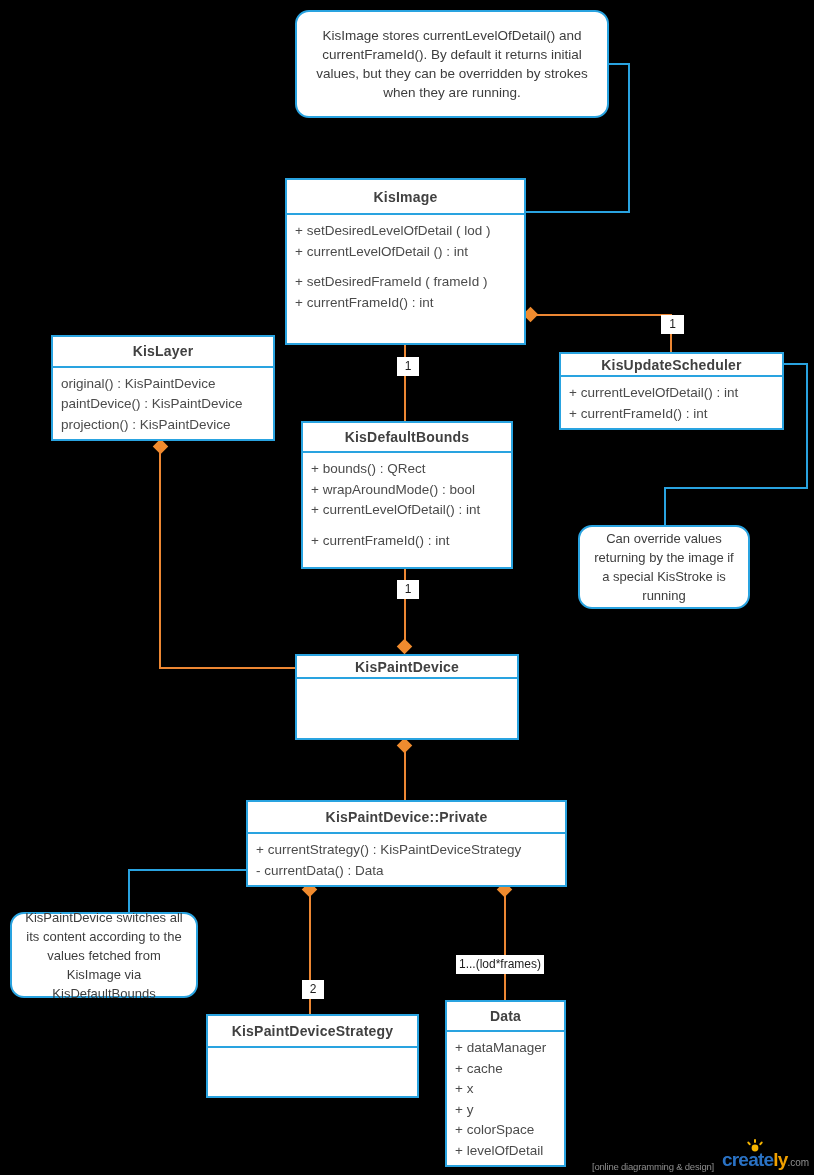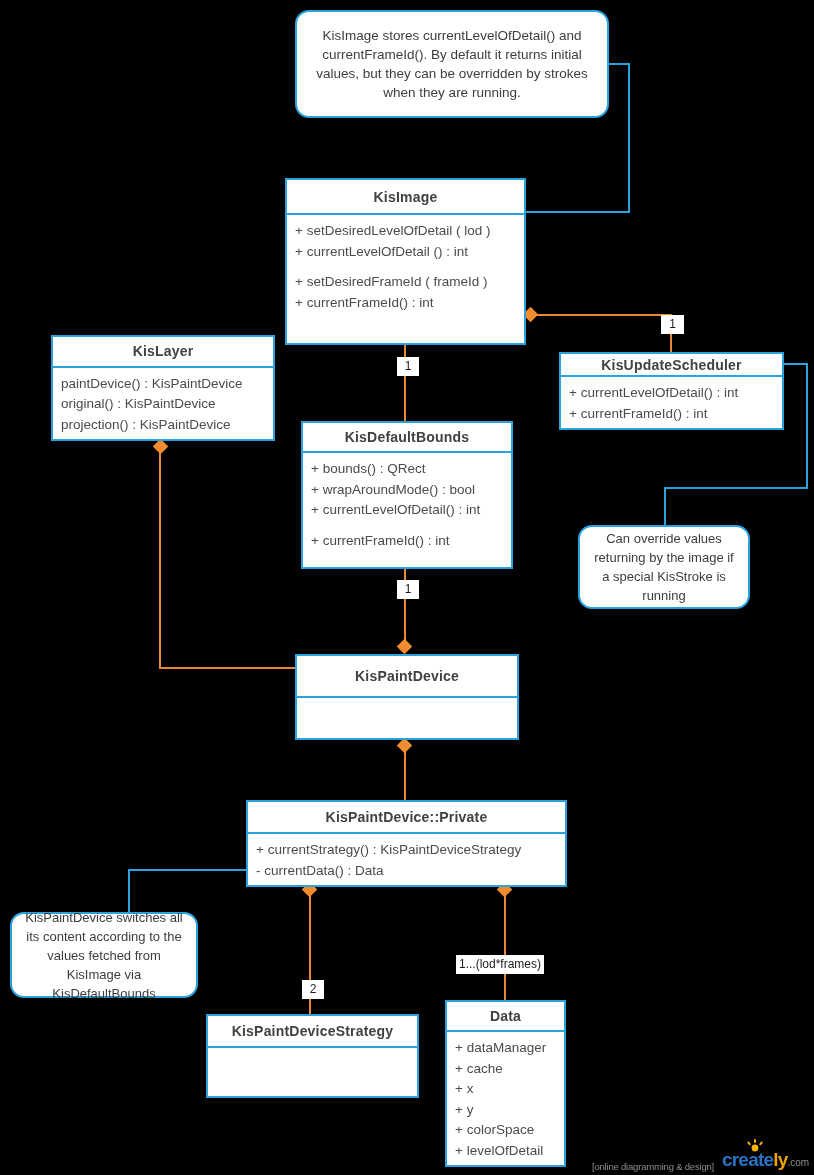--- a/index.html
+++ b/index.html
@@ -207,22 +207,22 @@
       <div class="uml-member">+ currentLevelOfDetail () : int</div>
       <div class="uml-member spacer"></div>
       <div class="uml-member">+ setDesiredFrameId ( frameId )</div>
       <div class="uml-member">+ currentFrameId() : int</div>
     </div>
   </div>
 
   <div class="uml-class" style="left:51px; top:335px; width:224px; height:106px;">
     <div class="uml-class-title" style="height:32px;">KisLayer</div>
     <div class="uml-class-body">
+      <div class="uml-member">original() : KisPaintDevice</div>
       <div class="uml-member">paintDevice() : KisPaintDevice</div>
-      <div class="uml-member">original() : KisPaintDevice</div>
       <div class="uml-member">projection() : KisPaintDevice</div>
     </div>
   </div>
 
   <div class="uml-class" style="left:559px; top:352px; width:225px; height:78px;">
     <div class="uml-class-title" style="height:31px;">KisUpdateScheduler</div>
     <div class="uml-class-body">
       <div class="uml-member">+ currentLevelOfDetail() : int</div>
       <div class="uml-member">+ currentFrameId() : int</div>
     </div>
@@ -233,21 +233,21 @@
     <div class="uml-class-body">
       <div class="uml-member">+ bounds() : QRect</div>
       <div class="uml-member">+ wrapAroundMode() : bool</div>
       <div class="uml-member">+ currentLevelOfDetail() : int</div>
       <div class="uml-member spacer"></div>
       <div class="uml-member">+ currentFrameId() : int</div>
     </div>
   </div>
 
   <div class="uml-class" style="left:295px; top:654px; width:224px; height:86px;">
-    <div class="uml-class-title" style="height:42px;">KisPaintDevice</div>
+    <div class="uml-class-title" style="height:23px;">KisPaintDevice</div>
     <div class="uml-class-body"></div>
   </div>
 
   <div class="uml-class" style="left:246px; top:800px; width:321px; height:87px;">
     <div class="uml-class-title" style="height:33px;">KisPaintDevice::Private</div>
     <div class="uml-class-body">
       <div class="uml-member">+ currentStrategy() : KisPaintDeviceStrategy</div>
       <div class="uml-member">- currentData() : Data</div>
     </div>
   </div>

